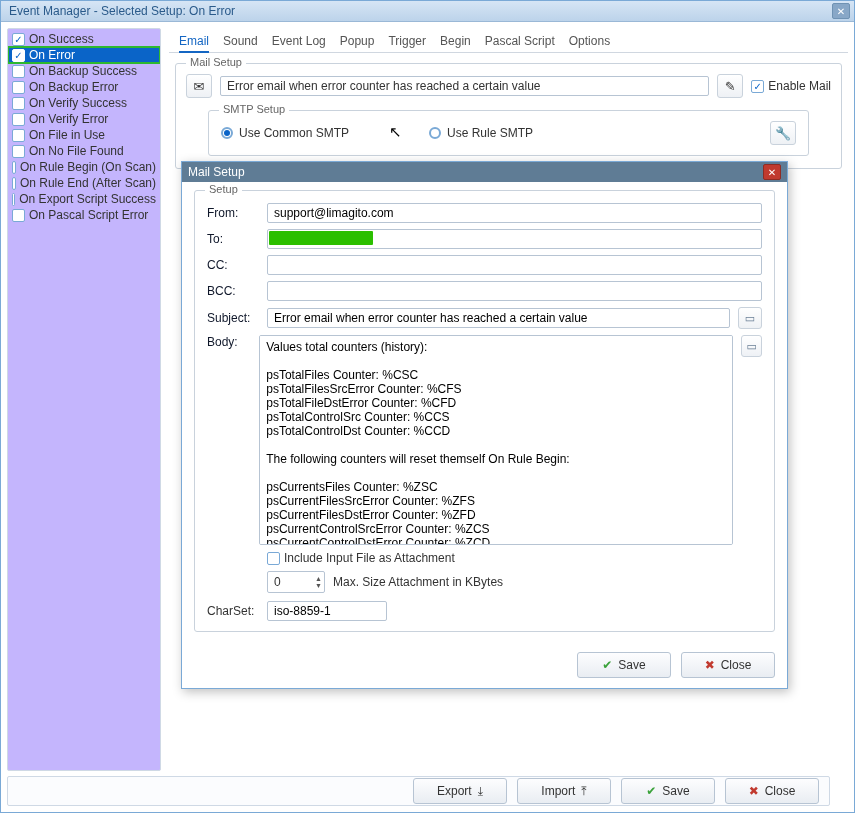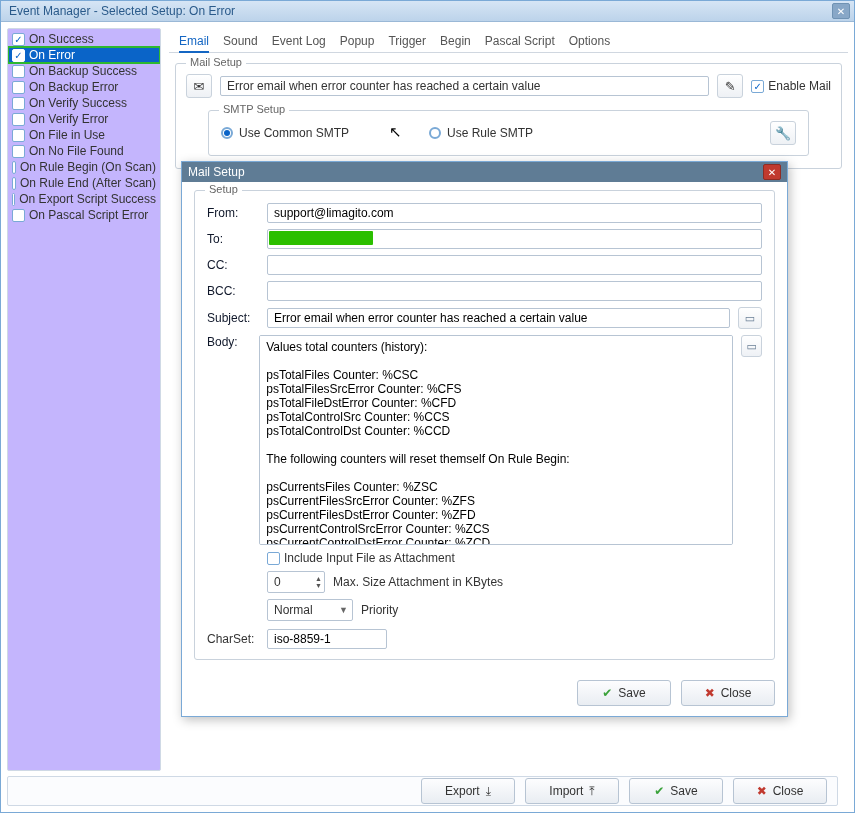--- a/index.html
+++ b/index.html
@@ -62,21 +62,21 @@
   .select{width:86px;height:22px;border:1px solid #b7c4d3;border-radius:2px;display:flex;align-items:center;padding:0 4px 0 6px;box-sizing:border-box;cursor:pointer;}
   .select .v{flex:1 1 auto;}
   .select .dd{font-size:9px;color:#666;}
   .charset-row{display:flex;align-items:center;gap:8px;margin-top:8px;}
   .dlg-buttons{display:flex;justify-content:flex-end;gap:10px;padding:10px 12px;}
   .btn{height:24px;min-width:72px;border:1px solid #b7c4d3;border-radius:3px;background:linear-gradient(#fdfdfe,#e9edf2);display:inline-flex;align-items:center;justify-content:center;gap:6px;cursor:pointer;padding:0 10px;font-size:12px;color:#333;}
   .btn .ic{font-size:12px;}
   .ic.green{color:#3aa23a;}
   .ic.red{color:#c13a2f;}
   
-  .bottombar{position:absolute;left:6px;right:16px;bottom:6px;height:30px;border:1px solid #cfd9e5;border-radius:2px;background:#fbfcfe;display:flex;align-items:center;justify-content:flex-end;gap:10px;padding:0 10px;box-sizing:border-box;}
+  .bottombar{position:absolute;left:6px;right:24px;bottom:6px;height:30px;border:1px solid #cfd9e5;border-radius:2px;background:#fbfcfe;display:flex;align-items:center;justify-content:flex-end;gap:10px;padding:0 10px;box-sizing:border-box;}
 </style>
 </head>
 <body>
 
 <div class="window">
 
   <div class="titlebar">
     <span class="title">Event Manager - Selected Setup: On Error</span>
     <span class="winclose">✕</span>
   </div>
@@ -265,27 +265,20 @@
           <span class="numspin">
             <span class="n">0</span>
             <span class="ar">
                 <span>▲</span>
                 <span>▼</span>
               </span>
           </span>
           <span>Max. Size Attachment in KBytes</span>
         </div>
 
-        <div class="form-row" style="margin-left:60px;">
-          <span class="select">
-            <span class="v">Normal</span>
-            <span class="dd">▼</span>
-          </span>
-          <span>Priority</span>
-        </div>
 
         <div class="charset-row">
           <span class="lbl" style="width:52px;">CharSet:</span>
           <input class="textfield" style="width: 120px; flex: 0 0 auto;" value="iso-8859-1">
         </div>
       </div>
     </div>
     <div class="dlg-buttons">
       <span class="btn">
         <span class="ic green">✔</span>

